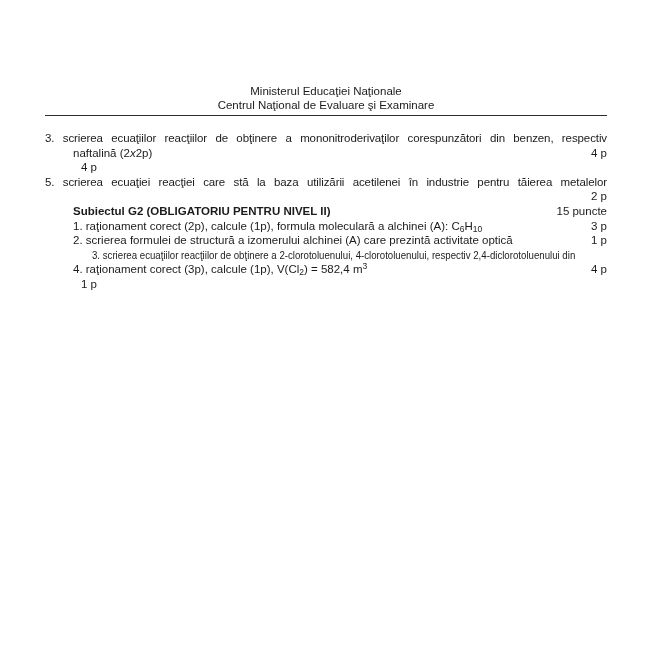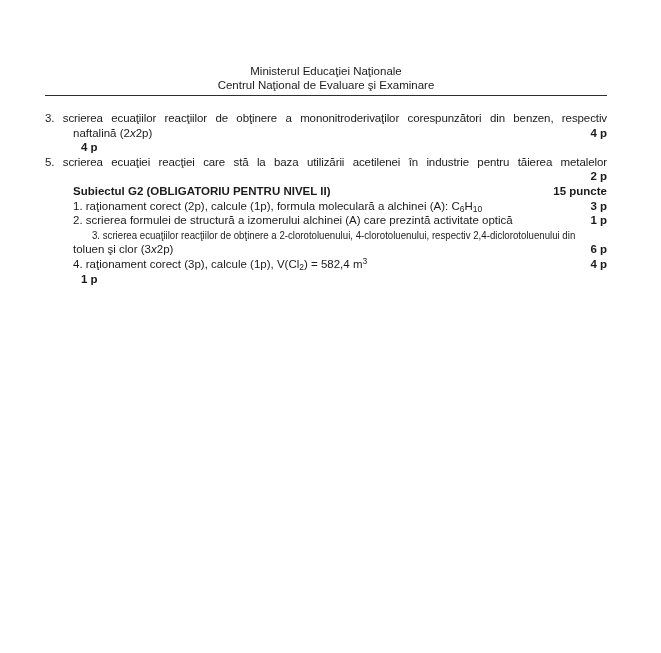--- a/index.html
+++ b/index.html
@@ -6,21 +6,21 @@
   body {
     width: 661px; height: 653px;
     background: #ffffff;
     font-family: "Liberation Sans", "DejaVu Sans", sans-serif;
     color: #1b1b1b;
     overflow: hidden;
   }
   .page {
     box-sizing: border-box;
     width: 661px; height: 653px;
-    padding: 64px 54px 0 45px;
+    padding: 84px 54px 0 45px;
   }
   .header {
     text-align: center;
     font-size: 11.5px;
     line-height: 14px;
   }
   .rule {
     border: none;
     border-top: 1.6px solid #2e2e2e;
     margin: 3px 0 0 0;
@@ -38,21 +38,21 @@
     letter-spacing: -0.1px;
   }
   .flex {
     display: flex;
     justify-content: space-between;
     align-items: baseline;
     margin-left: 28px;
   }
   .left { text-align: left; }
   .pts {
-    font-weight: bold;
+    font-weight: normal;
     white-space: nowrap;
     margin-left: 8px;
   }
   .bold { font-weight: bold; gap: 41px; }
   sub { font-size: 8.5px; line-height: 0; vertical-align: -2px; }
   sup { font-size: 8.5px; line-height: 0; vertical-align: 4px; }
   .xit { font-style: italic; }
   .narrow-wrap { overflow: hidden; white-space: nowrap; margin-left: 47px; }
   .narrow {
     display: inline-block;
@@ -102,24 +102,20 @@
     </div>
 
     <div class="row flex">
       <span class="left">2. scrierea formulei de structură a izomerului alchinei (A) care prezintă activitate optică</span>
       <span class="pts">1 p</span>
     </div>
 
     <div class="row narrow-wrap">
       <span class="narrow">3. scrierea ecuaţiilor reacţiilor de obţinere a 2-clorotoluenului, 4-clorotoluenului, respectiv 2,4-diclorotoluenului din</span>
     </div>
-    <div class="row flex">
-      <span class="left"><span>toluen şi clor (3</span><span class="xit">x</span><span>2p)</span></span>
-      <span class="pts">6 p</span>
-    </div>
 
     <div class="row flex">
       <span class="left"><span>4. raţionament corect (3p), calcule (1p), V(Cl</span><sub>2</sub><span>) = 582,4 m</span><sup>3</sup></span>
       <span class="pts">4 p</span>
     </div>
 
     <div class="row flex">
       <span class="pts">1 p</span>
     </div>
 

